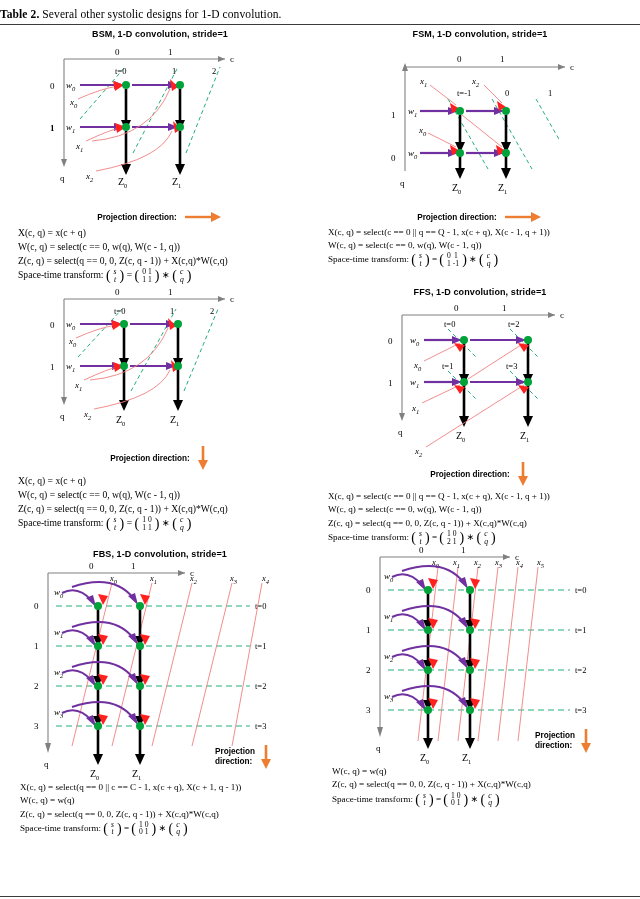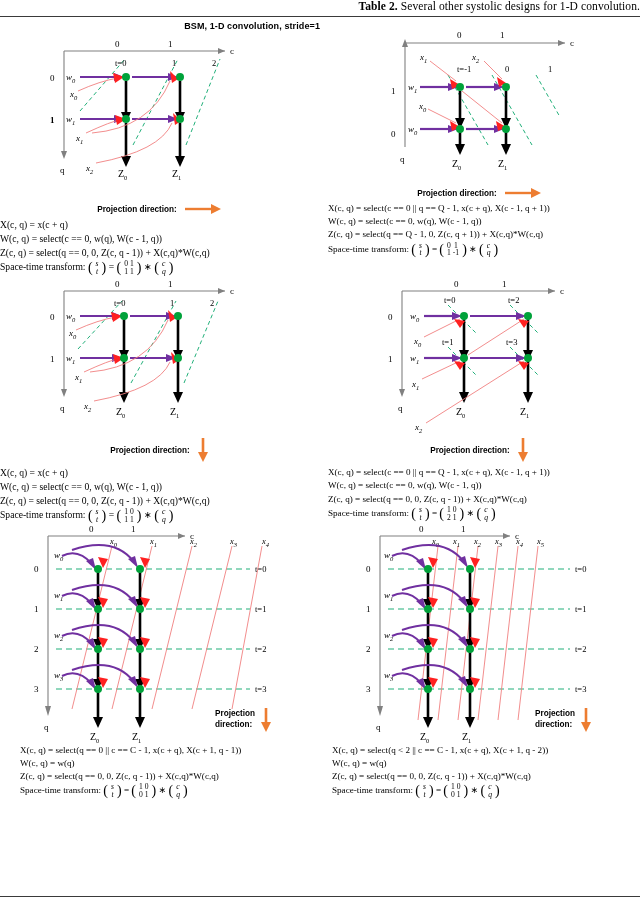--- a/index.html
+++ b/index.html
@@ -7,40 +7,40 @@
   body {
     width: 640px;
     height: 899px;
     background: #ffffff;
     font-family: "Liberation Serif", serif;
     color: #000;
     overflow: hidden;
     position: relative;
   }
   .caption {
-    text-align: right;
+    text-align: left;
     font-family: "Liberation Serif", serif;
     font-size: 11.5px;
-    padding-top: 0;
+    padding-top: 8px;
     padding-bottom: 4px;
     letter-spacing: 0.1px;
   }
   .caption b { font-weight: bold; }
   .rule-top { border-top: 1.6px solid #3a3a3a; margin: 0; }
   .rule-bottom { border-top: 1.6px solid #3a3a3a; position: absolute; left: 0; right: 0; bottom: 2px; }
 
   .grid {
     display: grid;
     grid-template-columns: 320px 320px;
     grid-template-rows: auto auto auto;
   }
   .cell { position: relative; }
 
   .panel-title {
-    text-align: right;
+    text-align: center;
     font-family: "Liberation Sans", sans-serif;
     font-weight: bold;
     font-size: 9px;
     letter-spacing: 0.1px;
     margin: 4px 0 2px 0;
   }
   .diagram { position: relative; }
   .diagram svg { display: block; }
 
   .proj {
@@ -51,20 +51,21 @@
     align-items: center;
     justify-content: center;
     gap: 6px;
     margin: 2px 0 3px 0;
   }
 
   .eqs {
     font-family: "Liberation Serif", serif;
     font-size: 9.6px;
     line-height: 1.45;
+    padding-left: 18px;
     white-space: nowrap;
   }
   .eqs .line { display: block; }
   .vec, .matrix {
     display: inline-grid;
     vertical-align: middle;
     font-size: 7.6px;
     line-height: 1.02;
     text-align: center;
     position: relative;
@@ -198,20 +199,21 @@
         ∗
         <span class="paren-l">(</span><span class="vec it">
             <span>c</span>
             <span>q</span>
           </span><span class="paren-r">)</span>
       </span>
     </div>
   </div>
 
   <div class="cell">
+    <div class="panel-title">FSM, 1-D convolution, stride=1</div>
     <div class="diagram">
       <svg width="320" height="168" viewBox="0 0 320 168">
         <g stroke="#808080" stroke-width="1.1" fill="none">
           <line x1="85" y1="26" x2="245" y2="26"></line>
           <line x1="85" y1="26" x2="85" y2="130"></line>
         </g>
         <polygon points="245,26 238,23 238,29" fill="#808080"></polygon>
         <polygon points="85,22 82,30 88,30" fill="#808080"></polygon>
         <text x="250" y="29" font-size="9" font-family="Liberation Serif, serif">c</text>
         <text x="80" y="145" font-size="9" font-family="Liberation Serif, serif">q</text>
@@ -281,21 +283,20 @@
     <div class="proj">
       <span>Projection direction:</span>
       <svg width="40" height="12">
         <line x1="2" y1="6" x2="30" y2="6" stroke="#ed7d31" stroke-width="2.4"></line>
         <polygon points="38,6 28,1 28,11" fill="#ed7d31"></polygon>
       </svg>
     </div>
     <div class="eqs" style="padding-left:8px;font-size:9.1px;">
       <span class="line">X(c, q) = select(c == 0 || q == Q - 1, x(c + q), X(c - 1, q + 1))</span>
       <span class="line">W(c, q) = select(c == 0, w(q), W(c - 1, q))</span>
-      <span class="line">Z(c, q) = select(q == Q - 1, 0, Z(c, q + 1)) + X(c,q)*W(c,q)</span>
       <span class="line">
         <span>Space-time transform:</span>
         <span class="paren-l">(</span><span class="vec it">
             <span>s</span>
             <span>t</span>
           </span><span class="paren-r">)</span>
         =
         <span class="paren-l">(</span><span class="matrix">
             <span>0</span>
             <span>1</span>
@@ -412,20 +413,21 @@
         ∗
         <span class="paren-l">(</span><span class="vec it">
             <span>c</span>
             <span>q</span>
           </span><span class="paren-r">)</span>
       </span>
     </div>
   </div>
 
   <div class="cell">
+    <div class="panel-title">FFS, 1-D convolution, stride=1</div>
     <div class="diagram">
       <svg width="320" height="160" viewBox="0 0 320 160">
         <g stroke="#808080" stroke-width="1.1" fill="none">
           <line x1="82" y1="16" x2="235" y2="16"></line>
           <line x1="82" y1="16" x2="82" y2="118"></line>
         </g>
         <polygon points="235,16 228,13 228,19" fill="#808080"></polygon>
         <polygon points="82,122 79,114 85,114" fill="#808080"></polygon>
         <text x="240" y="19" font-size="9" font-family="Liberation Serif, serif">c</text>
         <text x="78" y="136" font-size="9" font-family="Liberation Serif, serif">q</text>
@@ -521,20 +523,21 @@
         ∗
         <span class="paren-l">(</span><span class="vec it">
             <span>c</span>
             <span>q</span>
           </span><span class="paren-r">)</span>
       </span>
     </div>
   </div>
 
   <div class="cell">
+    <div class="panel-title">FBS, 1-D convolution, stride=1</div>
     <div class="diagram">
       <svg width="320" height="220" viewBox="0 0 320 220">
         <g stroke="#808080" stroke-width="1.1" fill="none">
           <line x1="48" y1="12" x2="185" y2="12"></line>
           <line x1="48" y1="12" x2="48" y2="185"></line>
         </g>
         <polygon points="185,12 178,9 178,15" fill="#808080"></polygon>
         <polygon points="48,192 45,182 51,182" fill="#808080"></polygon>
         <text x="190" y="15" font-size="9" font-family="Liberation Serif, serif">c</text>
         <text x="44" y="206" font-size="9" font-family="Liberation Serif, serif">q</text>
@@ -640,21 +643,21 @@
             <div>Projection</div>
             <div>direction:</div>
           </div>
           <svg width="14" height="26">
             <line x1="7" y1="1" x2="7" y2="17" stroke="#ed7d31" stroke-width="2.6"></line>
             <polygon points="7,25 2,15 12,15" fill="#ed7d31"></polygon>
           </svg>
         </div>
       </div>
     </div>
-    <div class="eqs" style="padding-left:20px;font-size:9.1px;">
+    <div class="eqs" style="padding-left:8px;font-size:9.1px;margin-left:12px;">
       <span class="line">X(c, q) = select(q == 0 || c == C - 1, x(c + q), X(c + 1, q - 1))</span>
       <span class="line">W(c, q) = w(q)</span>
       <span class="line">Z(c, q) = select(q == 0, 0, Z(c, q - 1)) + X(c,q)*W(c,q)</span>
       <span class="line">
         <span>Space-time transform:</span>
         <span class="paren-l">(</span><span class="vec it">
             <span>s</span>
             <span>t</span>
           </span><span class="paren-r">)</span>
         =
@@ -789,21 +792,20 @@
             <div>direction:</div>
           </div>
           <svg width="14" height="26">
             <line x1="7" y1="1" x2="7" y2="17" stroke="#ed7d31" stroke-width="2.6"></line>
             <polygon points="7,25 2,15 12,15" fill="#ed7d31"></polygon>
           </svg>
         </div>
       </div>
     </div>
     <div class="eqs" style="padding-left:12px;font-size:9.1px;">
-      <span class="line">X(c, q) = select(q &lt; 2 || c == C - 1, x(c + q), X(c + 1, q - 2))</span>
       <span class="line">W(c, q) = w(q)</span>
       <span class="line">Z(c, q) = select(q == 0, 0, Z(c, q - 1)) + X(c,q)*W(c,q)</span>
       <span class="line">
         <span>Space-time transform:</span>
         <span class="paren-l">(</span><span class="vec it">
             <span>s</span>
             <span>t</span>
           </span><span class="paren-r">)</span>
         =
         <span class="paren-l">(</span><span class="matrix">

